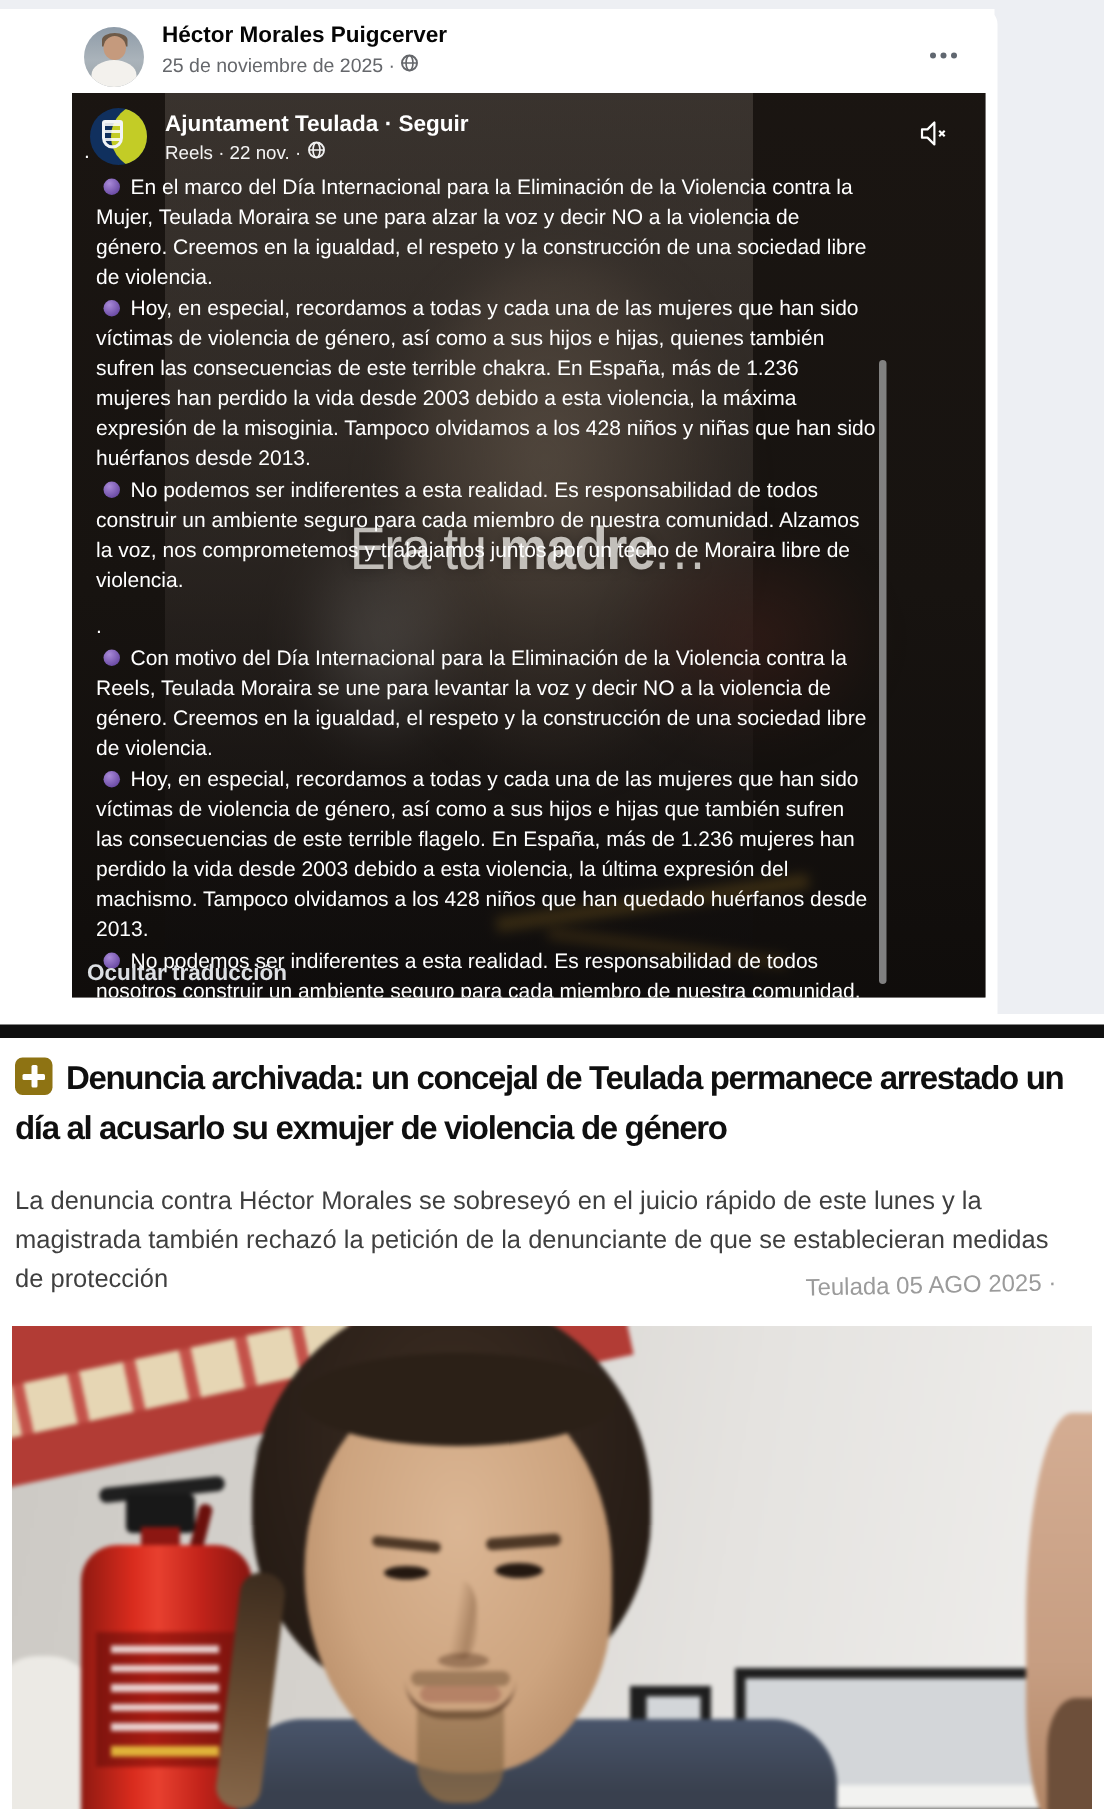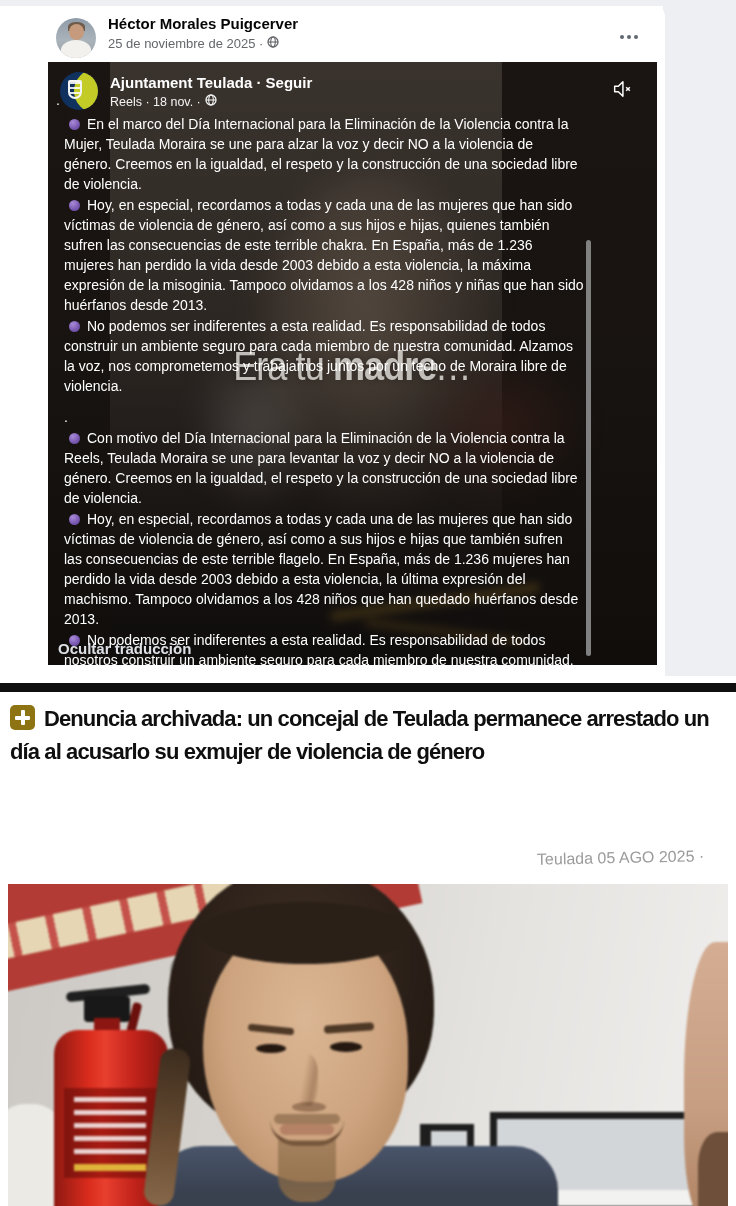--- a/index.html
+++ b/index.html
@@ -176,21 +176,21 @@
         <div class="page-logo">
           <div class="logo-crescent"></div>
           <div class="logo-crest"></div>
         </div>
         <div class="vh-name">
           <span>Ajuntament Teulada</span>
           <span class="sep">·</span>
           <span class="vh-follow">Seguir</span>
         </div>
         <div class="vh-meta">
-          <span>Reels · 18 nov. ·</span>
+          <span>Reels · 22 nov. ·</span>
           <span class="globe">
             <svg width="12" height="12" viewBox="0 0 12 12">
                 <circle cx="6" cy="6" r="5" fill="none" stroke="#f0f0f0" stroke-width="1.3"></circle>
                 <line x1="1" y1="6" x2="11" y2="6" stroke="#f0f0f0" stroke-width="1.1"></line>
                 <ellipse cx="6" cy="6" rx="2.3" ry="5" fill="none" stroke="#f0f0f0" stroke-width="1.1"></ellipse>
               </svg>
           </span>
         </div>
         <div class="mute-btn">
           <span>
@@ -224,20 +224,21 @@
 
       <div class="v-scrollbar"></div>
       <div class="hide-translation">Ocultar traducción</div>
     </div>
   </div>
 
   <div class="divider"></div>
 
   <h1 class="headline"><span class="premium-icon"></span><span>Denuncia archivada: un concejal de Teulada permanece arrestado un día al acusarlo su exmujer de violencia de género</span></h1>
 
+  <p class="subtitle">La denuncia contra Héctor Morales se sobreseyó en el juicio rápido de este lunes y la magistrada también rechazó la petición de la denunciante de que se establecieran medidas de protección</p>
   <div class="dateline">Teulada 05 AGO 2025 ·</div>
 
   <div class="photo">
     <div class="photo-inner">
       <div class="wall"></div>
       <div class="banner">
           <div class="banner-stripe"></div>
         </div>
       <div class="cloth-l"></div>
       <div class="panelA"></div>

